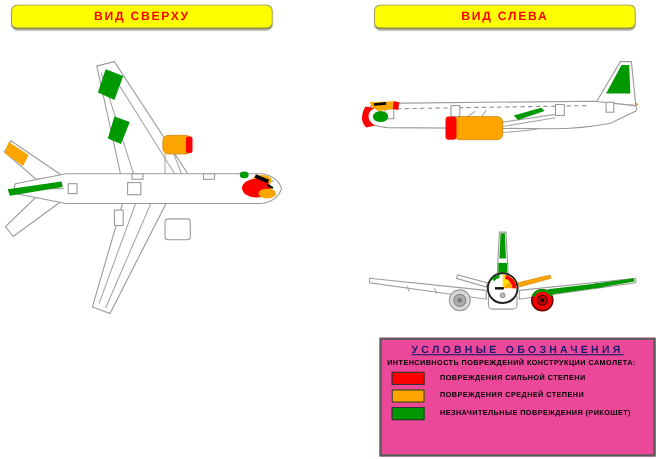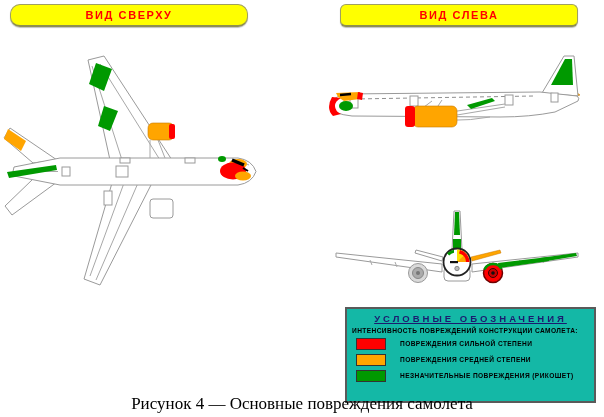--- a/index.html
+++ b/index.html
@@ -12,22 +12,22 @@
     border:1px solid #a0a060;border-bottom:2px solid #8f8f50;
     border-radius:6px;display:flex;align-items:center;justify-content:center;
     box-shadow:0 1px 1px rgba(0,0,0,.25);
   }
   .view-header span{
     color:#ff0000;font-weight:bold;font-size:11px;letter-spacing:1.6px;
     white-space:nowrap;
   }
   .drawing{position:absolute;}
   #legend{
-    position:absolute;left:345px;top:307px;width:251px;height:96px;
-    background:#14b8a6;border:2px solid #5a5a5a;box-sizing:border-box;
+    position:absolute;left:345px;top:307px;width:251px;height:108px;
+    background:#ec4899;border:2px solid #5a5a5a;box-sizing:border-box;
   }
   #legend .lg-title{
     text-align:center;margin-top:4px;font-weight:bold;font-size:9.5px;
     letter-spacing:3px;text-decoration:underline;color:#1b1b70;white-space:nowrap;
   }
   #legend .lg-subtitle{
     margin:3px 0 1px 5px;font-weight:bold;font-size:6.6px;letter-spacing:.4px;
     color:#000;white-space:nowrap;
   }
   .lg-row{display:flex;align-items:center;margin:3px 0 0 9px;height:13px;}
@@ -38,21 +38,21 @@
     font-family:"Liberation Serif",serif;font-size:17px;color:#000;white-space:nowrap;
   }
   svg .outline{fill:#ffffff;stroke:#9a9a9a;stroke-width:1;}
   svg .thin{stroke:#a8a8a8;stroke-width:1;fill:none;}
 </style>
 </head>
 <body>
 
 <div id="stage">
 
-  <div class="view-header" style="left:10px;top:4px;width:236px;border-radius:10px;">
+  <div class="view-header" style="left:10px;top:4px;width:236px;">
     <span>ВИД СВЕРХУ</span>
   </div>
   <div class="view-header" style="left:340px;top:4px;width:236px;">
     <span>ВИД СЛЕВА</span>
   </div>
 
   <svg class="drawing" style="left:0;top:36px;" width="270" height="268" viewBox="0 0 270 268">
     <g>
 
       <polygon class="outline" points="112,147 152,147 100,249 84,243"></polygon>
@@ -183,15 +183,14 @@
     <div class="lg-row">
       <span class="swatch" style="background: rgb(255, 165, 0);"></span>
       <span class="lg-label">ПОВРЕЖДЕНИЯ СРЕДНЕЙ СТЕПЕНИ</span>
     </div>
     <div class="lg-row">
       <span class="swatch" style="background: rgb(0, 153, 0);"></span>
       <span class="lg-label">НЕЗНАЧИТЕЛЬНЫЕ ПОВРЕЖДЕНИЯ (РИКОШЕТ)</span>
     </div>
   </div>
 
-  <div id="caption">Рисунок 4 — Основные повреждения самолета</div>
 
 </div>
 
 </body></html>

